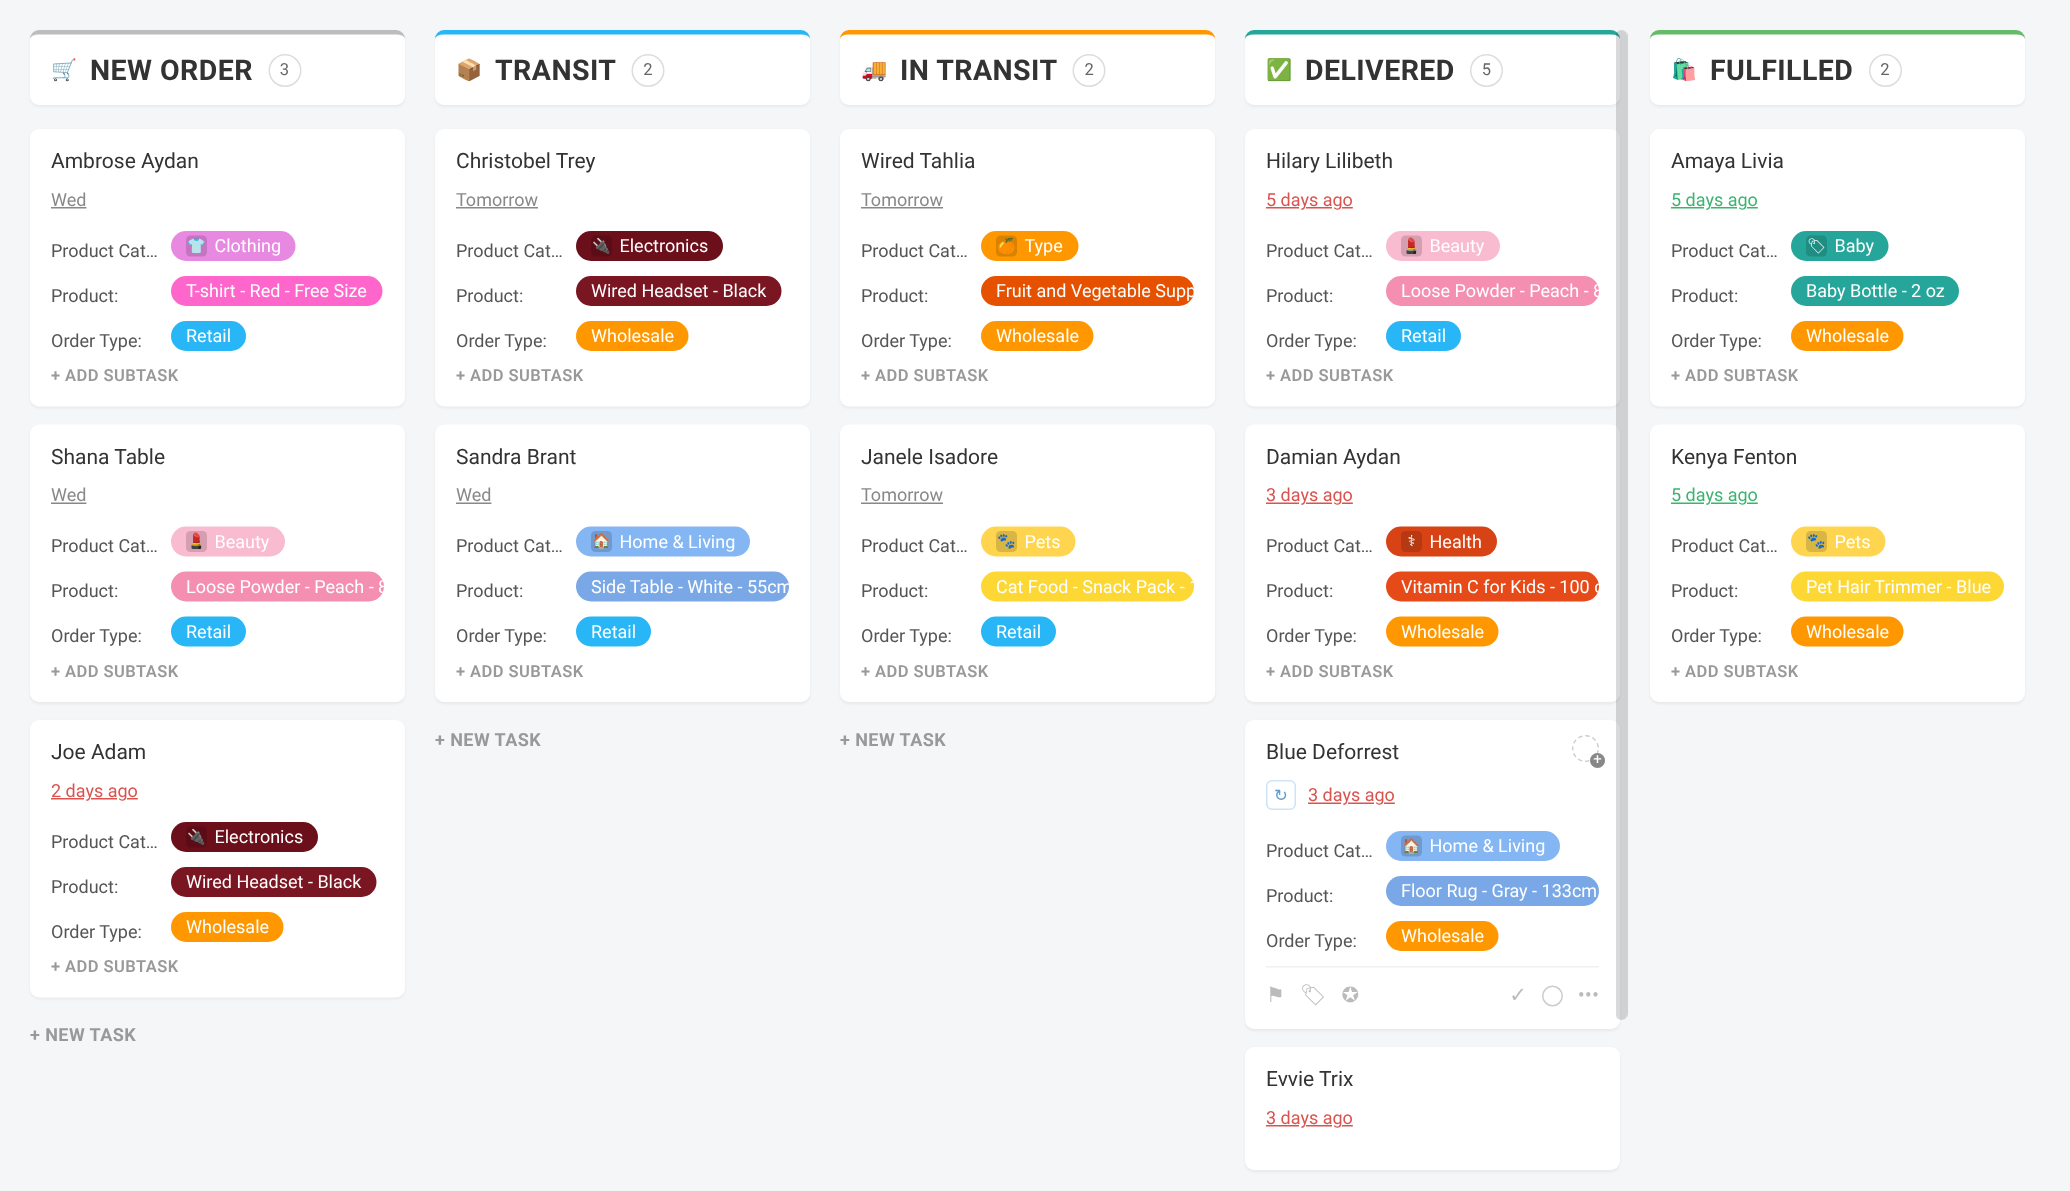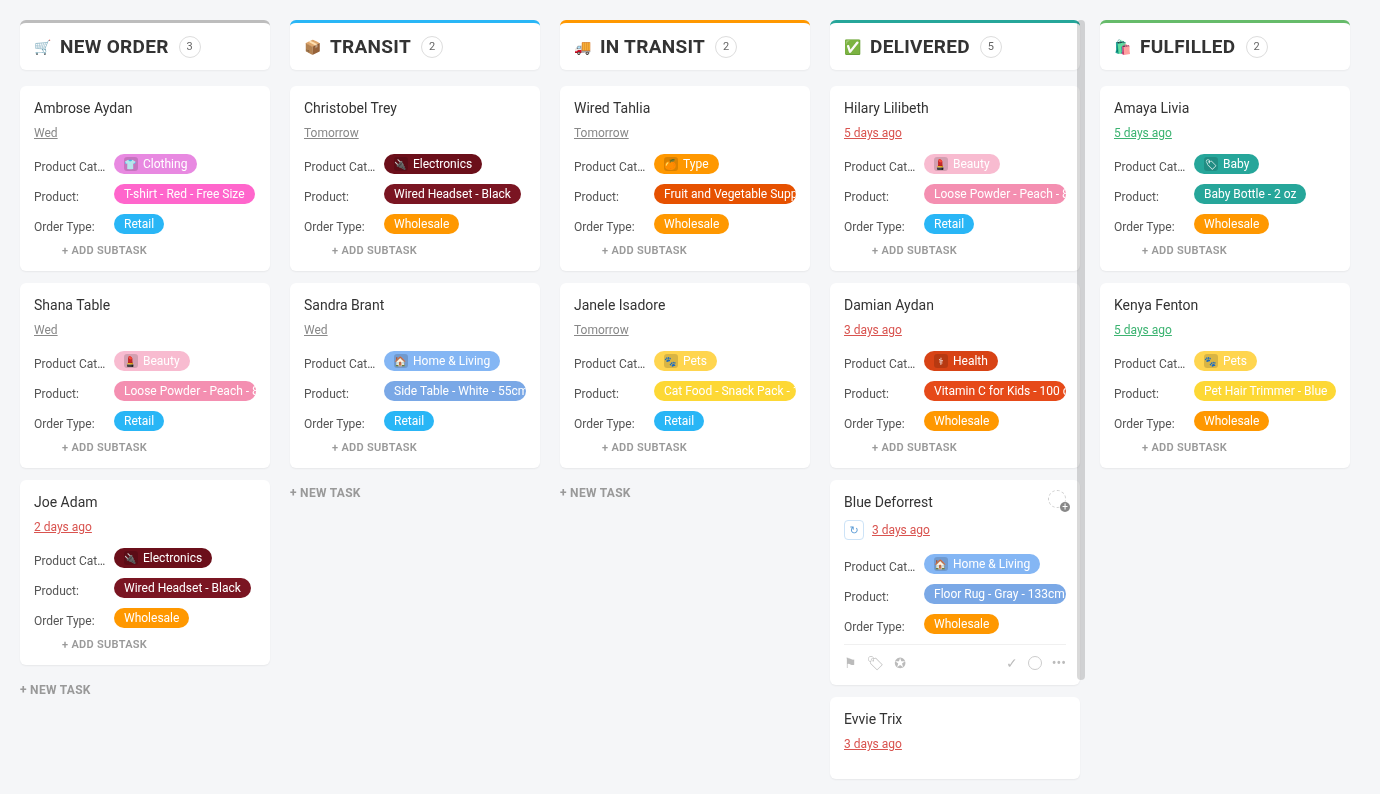--- a/index.html
+++ b/index.html
@@ -133,21 +133,20 @@
   background: rgba(0,0,0,0.15);
   border-radius: 3px;
 }
 .add-subtask {
   color: #999;
   font-size: 11px;
   letter-spacing: 0.3px;
   font-weight: 600;
   cursor: pointer;
   margin-top: 4px;
-  margin-left: 28px;
 }
 .new-task {
   color: #999;
   font-size: 12px;
   font-weight: 700;
   letter-spacing: 0.3px;
   padding: 6px 0;
   cursor: pointer;
 }
 .card-side-icon {

